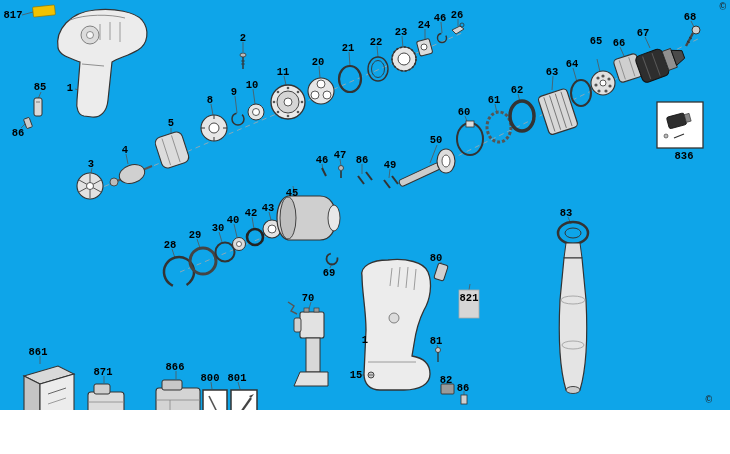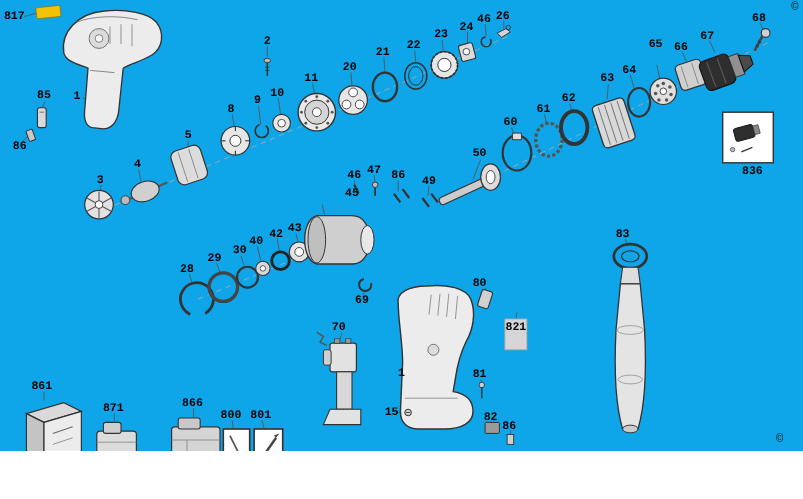--- a/index.html
+++ b/index.html
@@ -381,21 +381,21 @@
       <span class="part-label" style="left: 401px; top: 32px;">23</span>
       <span class="part-label" style="left: 424px; top: 25px;">24</span>
       <span class="part-label" style="left: 440px; top: 18px;">46</span>
       <span class="part-label" style="left: 457px; top: 15px;">26</span>
       <span class="part-label" style="left: 170px; top: 245px;">28</span>
       <span class="part-label" style="left: 195px; top: 235px;">29</span>
       <span class="part-label" style="left: 218px; top: 228px;">30</span>
       <span class="part-label" style="left: 233px; top: 220px;">40</span>
       <span class="part-label" style="left: 251px; top: 213px;">42</span>
       <span class="part-label" style="left: 268px; top: 208px;">43</span>
-      <span class="part-label" style="left: 292px; top: 176px; margin-left: 28px;">45</span>
+      <span class="part-label" style="left: 292px; top: 193px;">45</span>
       <span class="part-label" style="left: 322px; top: 160px;">46</span>
       <span class="part-label" style="left: 340px; top: 155px;">47</span>
       <span class="part-label" style="left: 362px; top: 160px;">86</span>
       <span class="part-label" style="left: 390px; top: 165px;">49</span>
       <span class="part-label" style="left: 329px; top: 273px;">69</span>
       <span class="part-label" style="left: 436px; top: 140px;">50</span>
       <span class="part-label" style="left: 464px; top: 112px;">60</span>
       <span class="part-label" style="left: 494px; top: 100px;">61</span>
       <span class="part-label" style="left: 517px; top: 90px;">62</span>
       <span class="part-label" style="left: 552px; top: 72px;">63</span>

